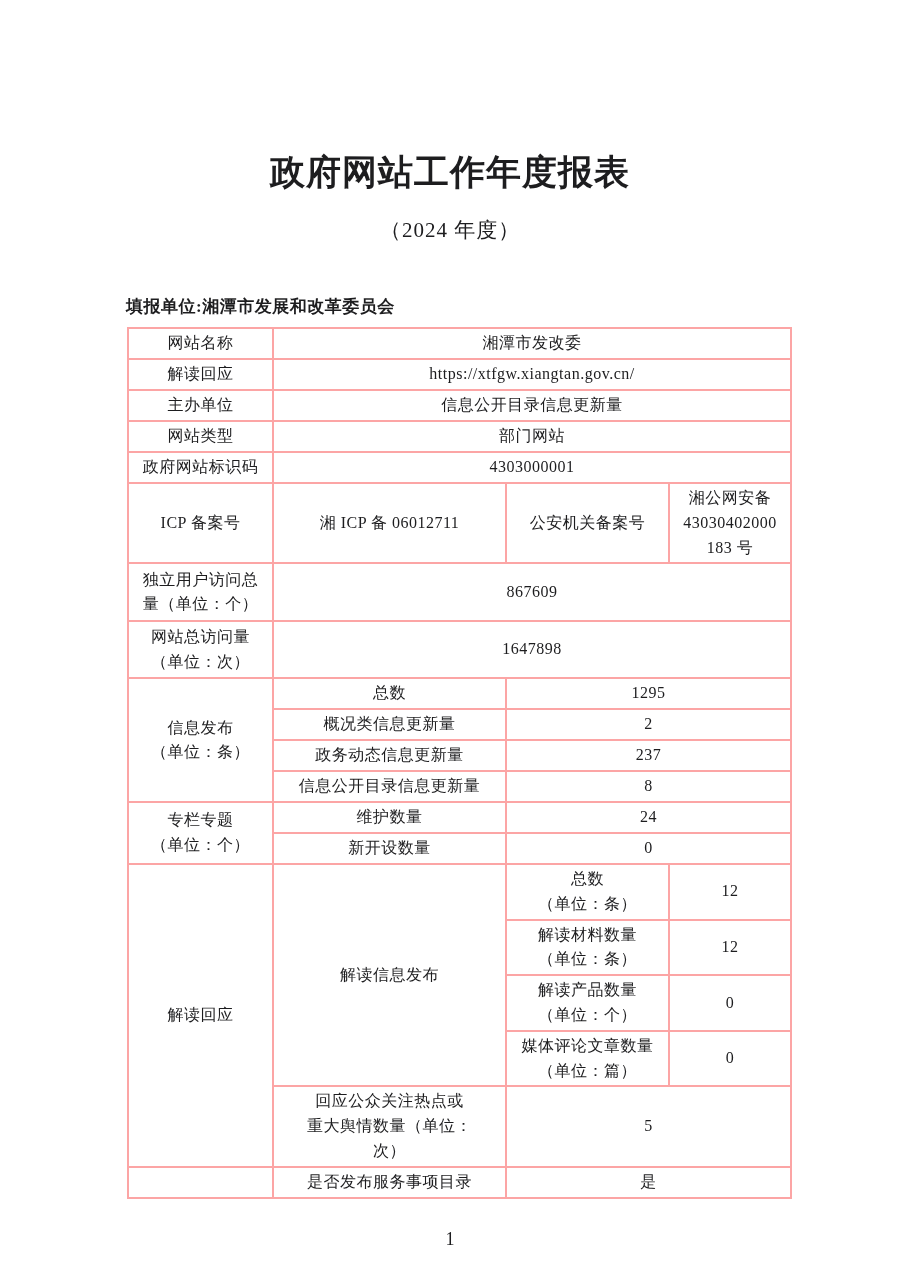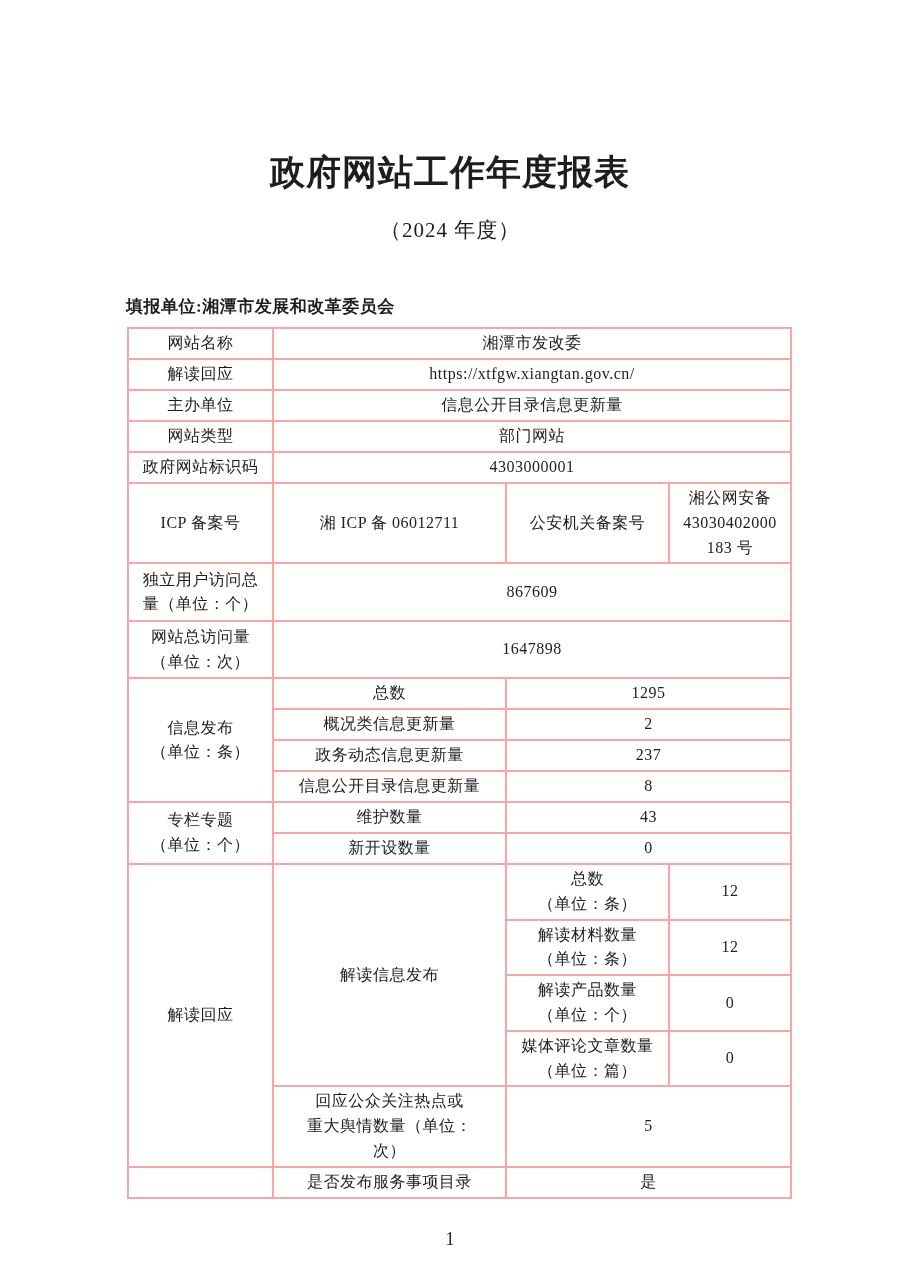--- a/index.html
+++ b/index.html
@@ -145,21 +145,21 @@
       </tr>
       <tr class="h31">
         <td>信息公开目录信息更新量</td>
         <td colspan="2">8</td>
       </tr>
 
       <tr class="h30">
         <td rowspan="2" class="multiline">专栏专题
 （单位：个）</td>
         <td>维护数量</td>
-        <td colspan="2">43</td>
+        <td colspan="2">24</td>
       </tr>
       <tr class="h30">
         <td>新开设数量</td>
         <td colspan="2">0</td>
       </tr>
 
       <tr class="h52">
         <td rowspan="5">解读回应</td>
         <td rowspan="4">解读信息发布</td>
         <td class="multiline">总数

